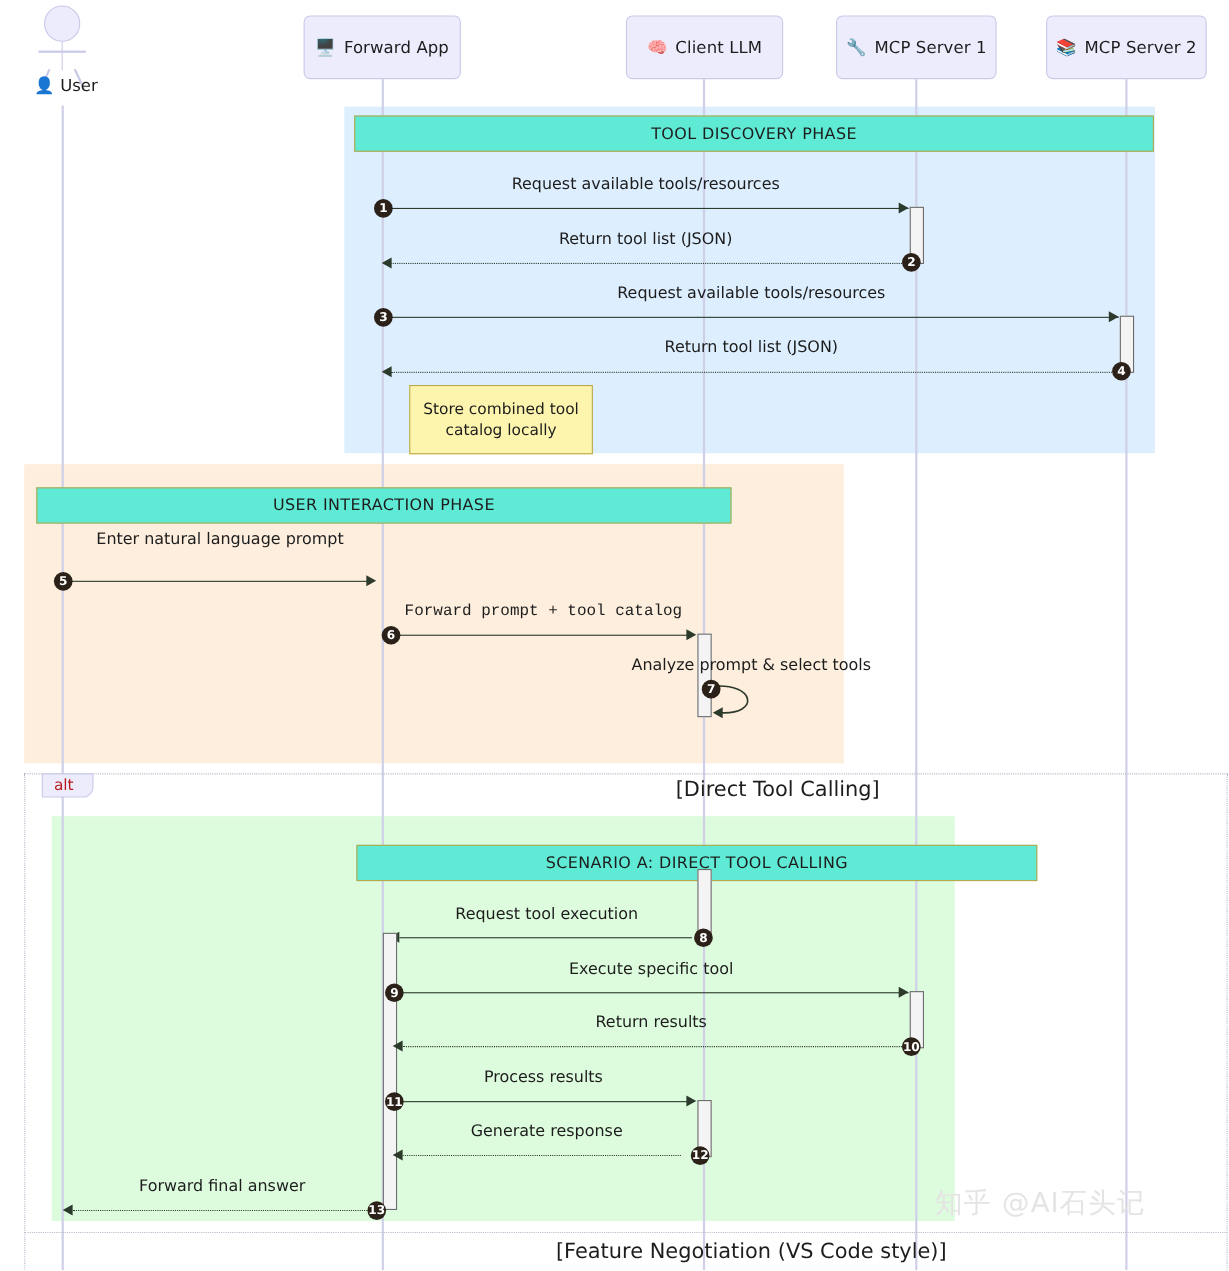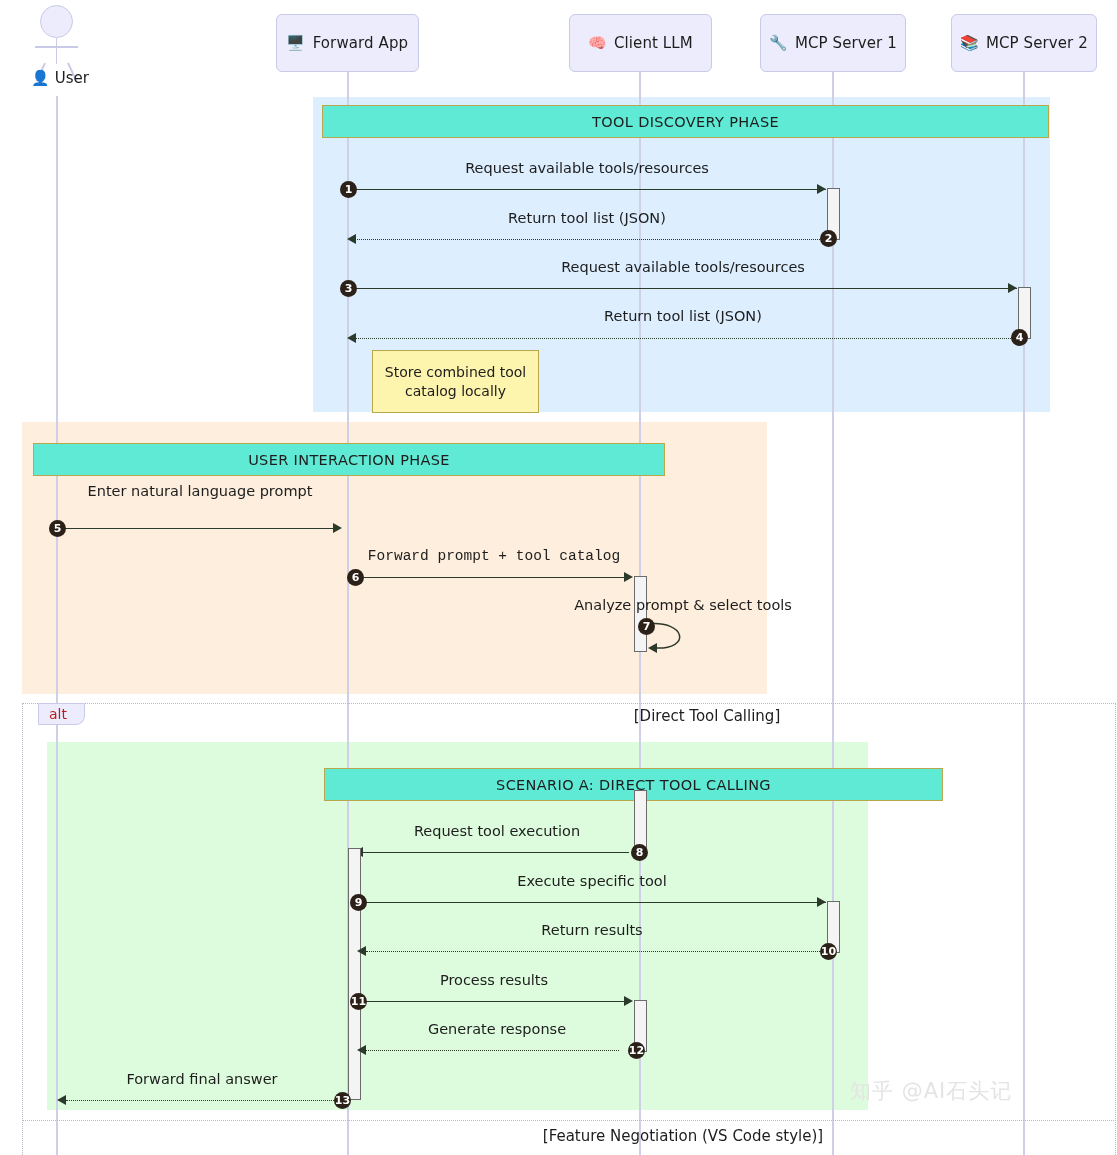--- a/index.html
+++ b/index.html
@@ -164,33 +164,33 @@
     border:1px solid #c9c9e8;
     border-bottom-right-radius:9px;
     font-size:14px;
     color:#b91c1c;
     display:flex;
     align-items:center;
     padding-left:10px;
   }
   .alt-cond{
     position:absolute;
-    font-size:15px;
+    font-size:19px;
     color:#1d1d1d;
     white-space:nowrap;
     transform:translateX(-50%);
   }
 
   
   .selfloop{position:absolute;}
 
   
   .watermark{
     position:absolute;
-    font-size:21px;
+    font-size:25px;
     color:#e4e4e4;
     white-space:nowrap;
     letter-spacing:1px;
     font-family:"DejaVu Sans","Liberation Sans",sans-serif;
   }
 </style>
 </head>
 <body>
 
 <div id="stage">

